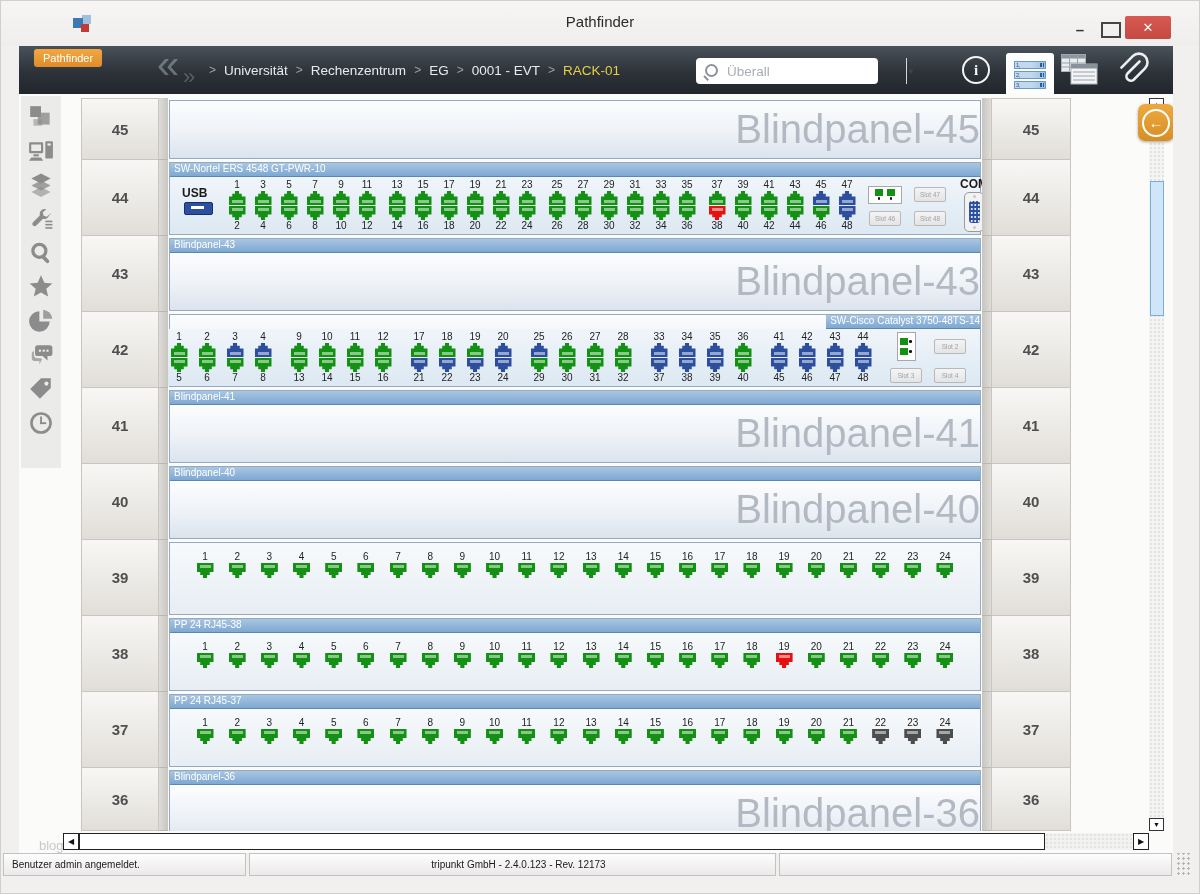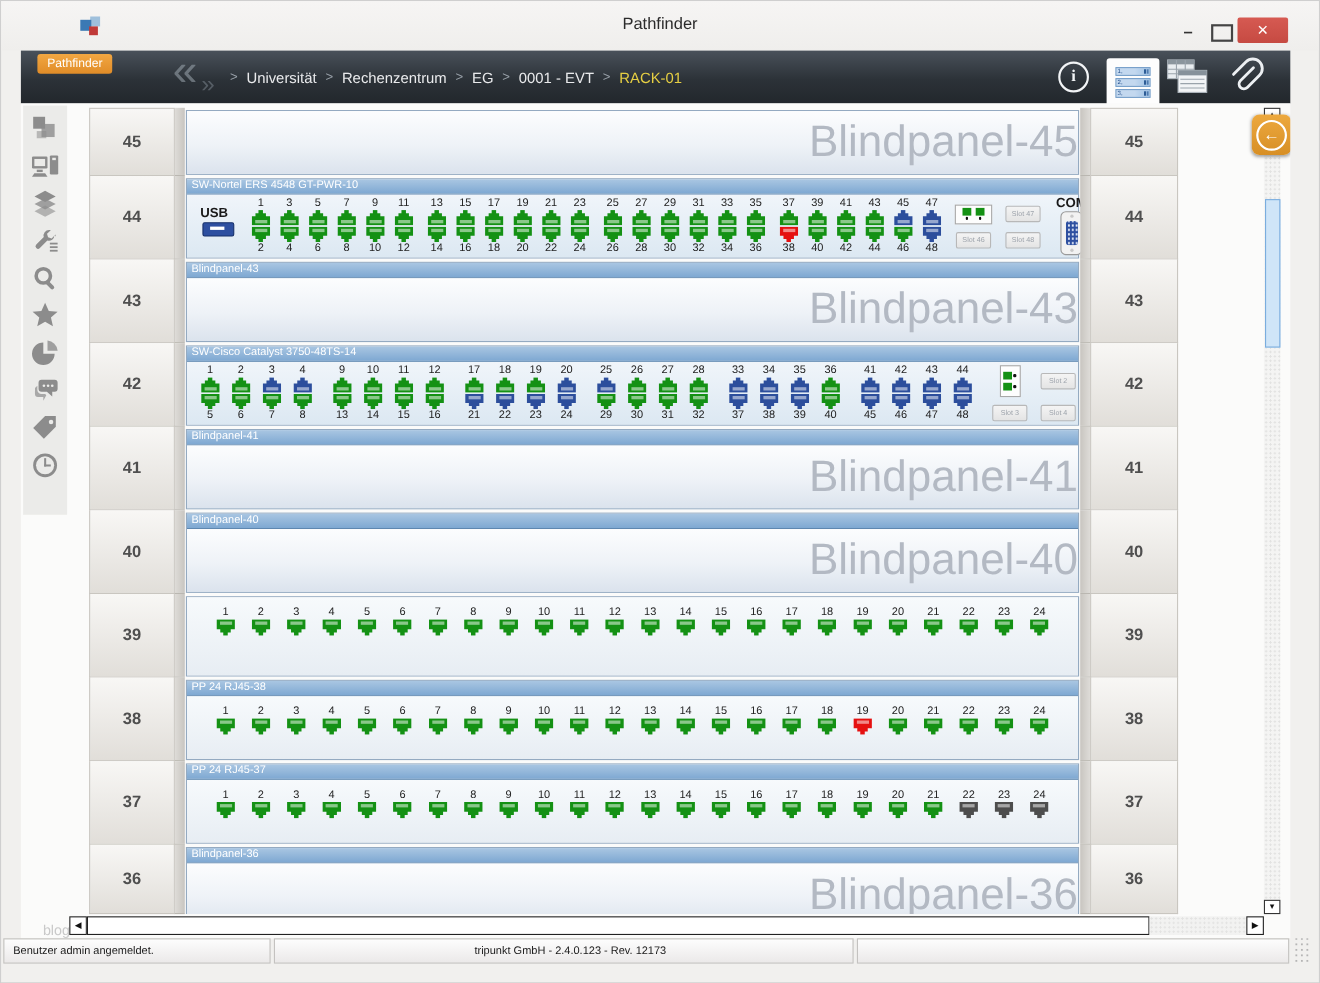--- a/index.html
+++ b/index.html
@@ -137,20 +137,25 @@
       <span class="crumb">Universität</span>
       <span class="sep">&gt;</span>
       <span class="crumb">Rechenzentrum</span>
       <span class="sep">&gt;</span>
       <span class="crumb">EG</span>
       <span class="sep">&gt;</span>
       <span class="crumb">0001 - EVT</span>
       <span class="sep">&gt;</span>
       <span class="crumb current">RACK-01</span>
     </div>
+  <div class="searchbox">
+    <span class="mag"></span>
+    <input class="search-input" placeholder="Überall" style="">
+    <span class="search-drop">▼</span>
+  </div>
   <div class="tool tool-info">
       <div class="info-circle">i</div>
     </div>
   <div class="tool tool-rack" id="rackViewBtn">
       <div class="rk-row">
         <span class="n">1,</span>
         <span class="bars">
           <i></i>
           <i></i>
         </span>
@@ -681,21 +686,21 @@
             </div>
           </div>
         </div>
         <div class="rail rail-r"></div>
         <div class="unit-cell right">43</div>
       </div>
       <div class="rack-row" style="height: 76px;">
         <div class="unit-cell">42</div>
         <div class="rail rail-l"></div>
         <div class="panel-slot">
-          <div class="panel switch" style="height: 73px;">
+          <div class="panel switch" style="height: 73px; align-items: flex-end;">
             <div class="panel-header">SW-Cisco Catalyst 3750-48TS-14</div>
             <div class="panel-body switch-body">
               <div class="ports cisco">
                 <div class="pgroup">
                   <div class="pcol">
                     <div class="pnum">1</div>
                     <div class="port up">
                       <div class="shape" style="background: rgb(20, 145, 20);">
                         <div class="stripe"></div>
                       </div>

